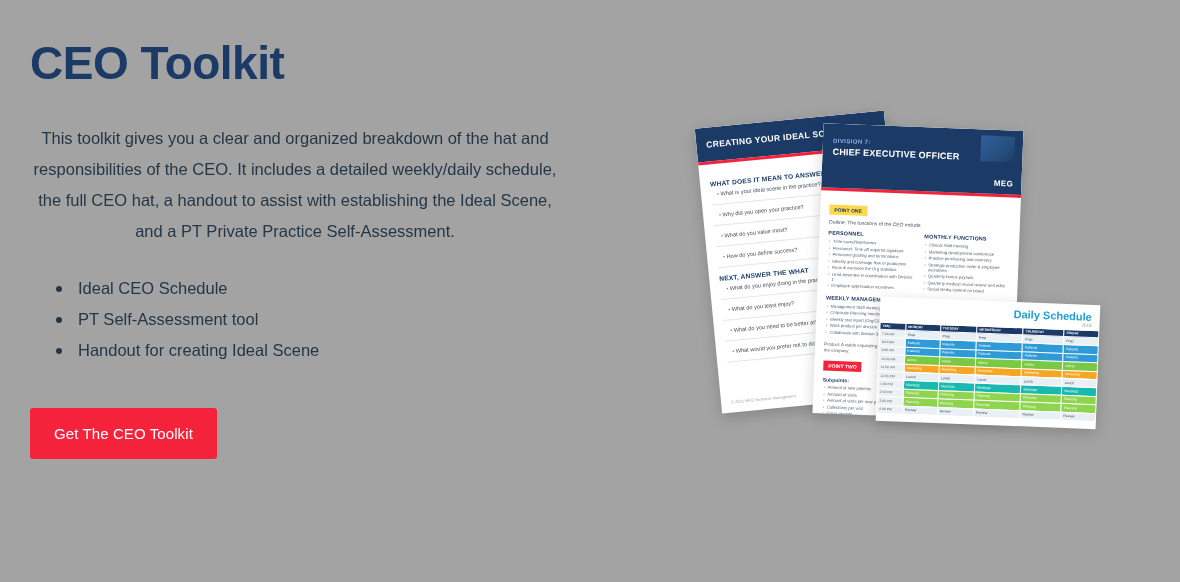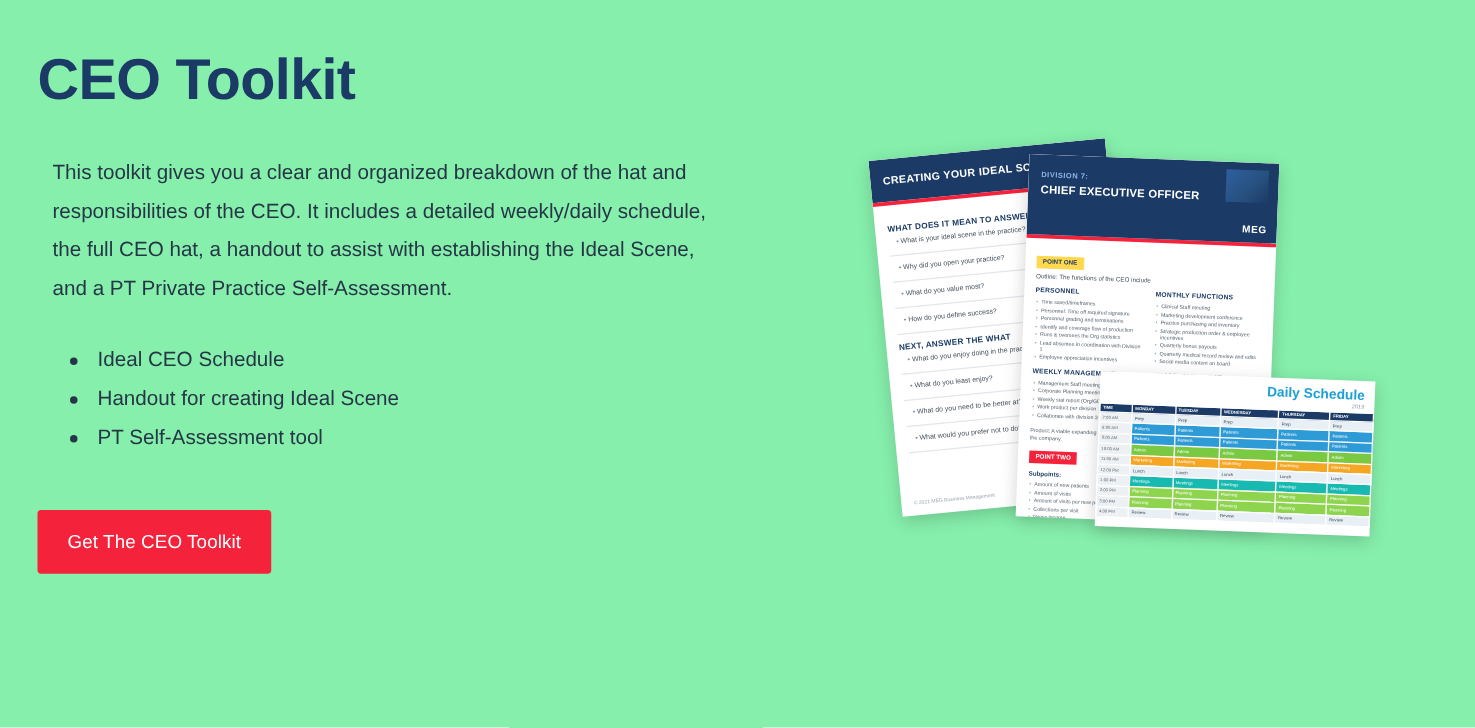--- a/index.html
+++ b/index.html
@@ -6,41 +6,42 @@
   html, body {
     margin: 0; padding: 0;
     width: 1180px; height: 582px;
     background: #ffffff;
     font-family: "Liberation Sans", sans-serif;
     overflow: hidden;
   }
   .page {
     position: relative;
     width: 1180px; height: 582px;
-    background: #86efac;
+    background: #a3a3a3;
   }
   .left-col {
     position: absolute;
     left: 30px; top: 38px;
     width: 560px;
   }
   .headline {
     font-size: 46px;
     font-weight: bold;
     color: #1b3a66;
     letter-spacing: -0.5px;
     margin: 0 0 34px 0;
     line-height: 1.1;
   }
   .intro {
     font-size: 16.5px;
     line-height: 31px;
     color: #253746;
-    margin: 0 0 26px 12px;
+    margin: 0 0 26px 0;
     max-width: 530px;
+    text-align: center;
   }
   .feature-list {
     margin: 0 0 42px 0;
     padding: 0 0 0 22px;
     list-style: none;
   }
   .feature-list li {
     position: relative;
     font-size: 16.5px;
     line-height: 31px;
@@ -158,22 +159,22 @@
 <div class="page">
 
   <div class="left-col">
 
     <h1 class="headline">CEO Toolkit</h1>
 
     <p class="intro">This toolkit gives you a clear and organized breakdown of the hat and responsibilities of the CEO. It includes a detailed weekly/daily schedule, the full CEO hat, a handout to assist with establishing the Ideal Scene, and a PT Private Practice Self-Assessment.</p>
 
     <ul class="feature-list">
       <li>Ideal CEO Schedule</li>
+      <li>PT Self-Assessment tool</li>
       <li>Handout for creating Ideal Scene</li>
-      <li>PT Self-Assessment tool</li>
     </ul>
 
     <button class="cta">Get The CEO Toolkit</button>
   </div>
 
   <div class="art">
 
     <div class="sheet sheet-back">
       <div class="bar-top">CREATING YOUR IDEAL SCENE</div>
       <div class="bar-red"></div>

